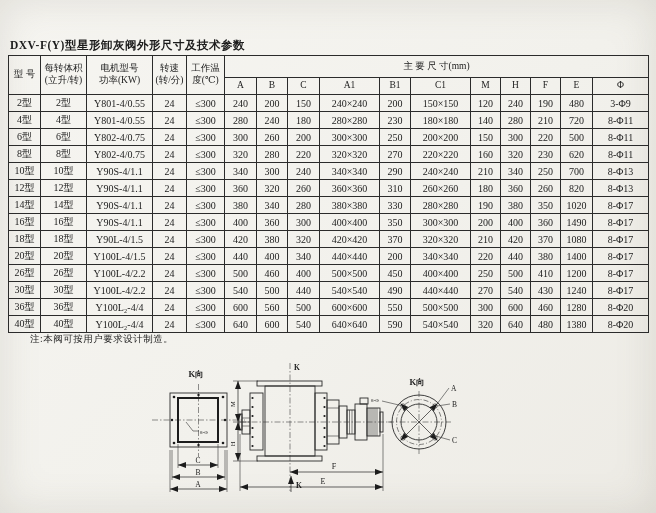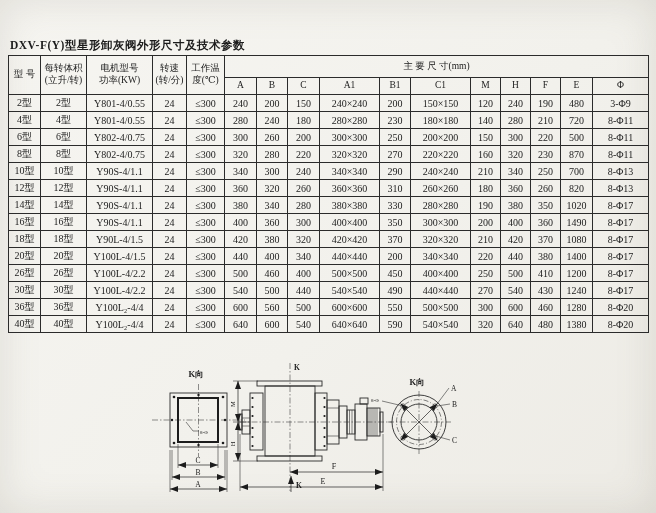--- a/index.html
+++ b/index.html
@@ -167,21 +167,21 @@
           <td>≤300</td>
           <td>320</td>
           <td>280</td>
           <td>220</td>
           <td>320×320</td>
           <td>270</td>
           <td>220×220</td>
           <td>160</td>
           <td>320</td>
           <td>230</td>
-          <td>870</td>
+          <td>620</td>
           <td>8-Φ11</td>
         </tr>
         <tr>
           <td>10型</td>
           <td>10型</td>
           <td>Y90S-4/1.1</td>
           <td>24</td>
           <td>≤300</td>
           <td>340</td>
           <td>300</td>
@@ -353,20 +353,21 @@
           <td>540×540</td>
           <td>320</td>
           <td>640</td>
           <td>480</td>
           <td>1380</td>
           <td>8-Φ20</td>
         </tr>
       </tbody>
   </table>
 
+  <div class="note">注:本阀可按用户要求设计制造。</div>
 
   <svg class="drawings" width="656" height="153" viewBox="0 0 656 153">
     <defs>
       <marker id="ar" markerWidth="9" markerHeight="8" refX="8" refY="3" orient="auto" markerUnits="userSpaceOnUse">
         <path d="M0,0 L8,3 L0,6 z" fill="#1c1c1c"></path>
       </marker>
       <marker id="arR" markerWidth="9" markerHeight="8" refX="8" refY="3" orient="auto-start-reverse" markerUnits="userSpaceOnUse">
         <path d="M0,0 L8,3 L0,6 z" fill="#1c1c1c"></path>
       </marker>
     </defs>

